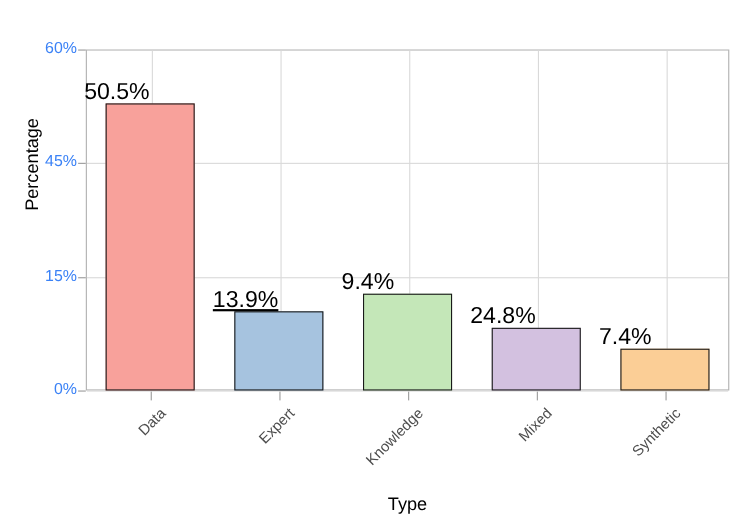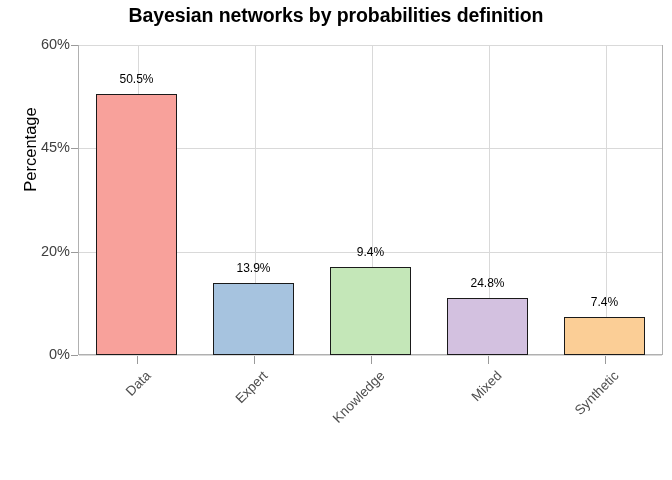--- a/index.html
+++ b/index.html
@@ -43,37 +43,36 @@
 
   
   .bar{
     position:absolute;
     bottom:0;
     border:1.6px solid #1a1a1a;
     box-sizing:border-box;
   }
   .bar-label{
     position:absolute;
-    font-size:12px;
+    font-size:21px;
     color:#000000;
-    text-align:center;
     white-space:nowrap;
   }
 
   
   .ytick{
     position:absolute;
     width:7px;height:1px;background:#9a9a9a;
     left:71px;
   }
   .ytick-label{
     position:absolute;
     right:602px;           
     font-size:14.5px;
-    color:#404040;
+    color:#3b82f6;
     text-align:right;
     white-space:nowrap;
   }
   .xtick{
     position:absolute;
     width:1px;height:8px;background:#9a9a9a;
     top:356px;
   }
   .xtick-label{
     position:absolute;
@@ -100,39 +99,38 @@
     font-size:16.5px;
     color:#000000;
     transform:rotate(-90deg);
   }
 </style>
 </head>
 <body>
 
 <div id="root">
 
-  <div class="chart-title">Bayesian networks by probabilities definition</div>
 
   <div class="panel" id="panel">
       <div class="gridline-major" style="top: 309px; background: rgb(217, 217, 217);"></div>
       <div class="gridline-major" style="top: 205.667px; background: rgb(217, 217, 217);"></div>
       <div class="gridline-major" style="top: 102.333px; background: rgb(217, 217, 217);"></div>
       <div class="gridline-major" style="top: -1px; background: rgb(217, 217, 217);"></div>
       <div class="vgridline-major" style="left: 58.5px; background: rgb(217, 217, 217);"></div>
       <div class="vgridline-major" style="left: 175.5px; background: rgb(217, 217, 217);"></div>
       <div class="vgridline-major" style="left: 292.5px; background: rgb(217, 217, 217);"></div>
       <div class="vgridline-major" style="left: 409.5px; background: rgb(217, 217, 217);"></div>
       <div class="vgridline-major" style="left: 526.5px; background: rgb(217, 217, 217);"></div>
     </div>
 
   <div id="yticks-layer">
       <div class="ytick" style="top: 355px;"></div>
       <div class="ytick-label" style="top: 346px;">0%</div>
       <div class="ytick" style="top: 251.667px;"></div>
-      <div class="ytick-label" style="top: 242.667px;">20%</div>
+      <div class="ytick-label" style="top: 242.667px;">15%</div>
       <div class="ytick" style="top: 148.333px;"></div>
       <div class="ytick-label" style="top: 139.333px;">45%</div>
       <div class="ytick" style="top: 45px;"></div>
       <div class="ytick-label" style="top: 36px;">60%</div>
     </div>
   <div id="xticks-layer">
       <div class="xtick" style="left: 136.5px;"></div>
       <div class="xtick-label" style="left: -57.5px; width: 200px; top: 368px;">Data</div>
       <div class="xtick" style="left: 253.5px;"></div>
       <div class="xtick-label" style="left: 59.5px; width: 200px; top: 368px;">Expert</div>
@@ -145,21 +143,22 @@
     </div>
   <div id="bars-layer">
       <div class="bar" style="left: 96px; top: 94.0833px; width: 81px; height: 260.917px; bottom: auto; background: rgb(248, 161, 155); border-color: rgb(26, 26, 26);"></div>
       <div class="bar" style="left: 213px; top: 283.183px; width: 81px; height: 71.8167px; bottom: auto; background: rgb(166, 195, 223); border-color: rgb(26, 26, 26);"></div>
       <div class="bar" style="left: 330px; top: 266.65px; width: 81px; height: 88.35px; bottom: auto; background: rgb(196, 231, 184); border-color: rgb(26, 26, 26);"></div>
       <div class="bar" style="left: 447px; top: 297.65px; width: 81px; height: 57.35px; bottom: auto; background: rgb(211, 193, 224); border-color: rgb(26, 26, 26);"></div>
       <div class="bar" style="left: 564px; top: 316.767px; width: 81px; height: 38.2333px; bottom: auto; background: rgb(251, 206, 150); border-color: rgb(26, 26, 26);"></div>
     </div>
   <div id="labels-layer">
       <div class="bar-label" style="left: 76.5px; width: 120px; top: 72.0833px;">50.5%</div>
-      <div class="bar-label" style="left: 193.5px; width: 120px; top: 261.183px;">13.9%</div>
+      <div class="bar-label" style="left: 193.5px; width: 120px; top: 261.183px; text-decoration: underline;">13.9%</div>
       <div class="bar-label" style="left: 310.5px; width: 120px; top: 244.65px;">9.4%</div>
       <div class="bar-label" style="left: 427.5px; width: 120px; top: 275.65px;">24.8%</div>
       <div class="bar-label" style="left: 544.5px; width: 120px; top: 294.767px;">7.4%</div>
     </div>
 
+  <div class="axis-title-x">Type</div>
 
   <div class="axis-title-y">Percentage</div>
 </div>
 
 </body></html>

